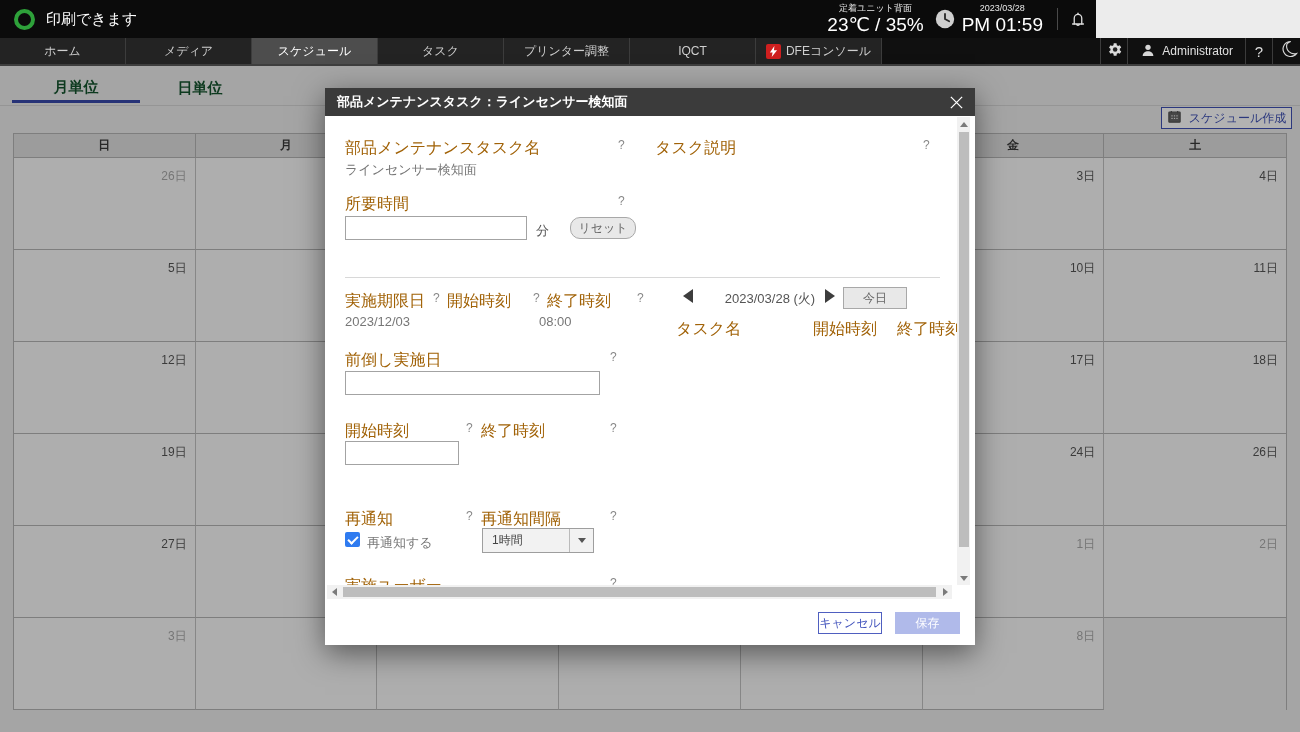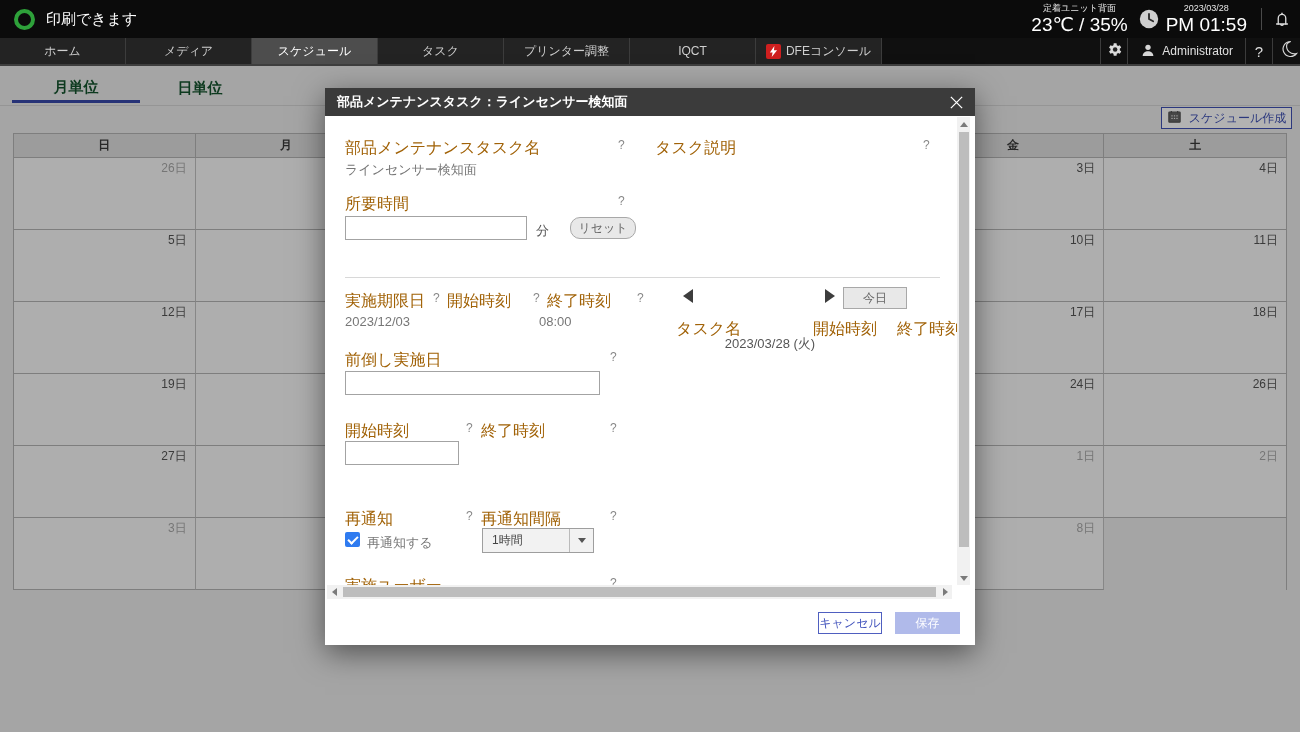--- a/index.html
+++ b/index.html
@@ -1,20 +1,20 @@
 <!DOCTYPE html>
 <html><head>
 <meta charset="utf-8">
 <style>
   * { box-sizing: border-box; margin: 0; padding: 0; }
   html,body { width:1300px; height:732px; overflow:hidden; }
   body { font-family:"Liberation Sans","DejaVu Sans",sans-serif; background:#ececec; position:relative; }
 
   
-  .status-bar { position:absolute; top:0; left:0; width:1300px; height:38px; background:#0b0b0b; display:flex; align-items:center; z-index:3; }
+  .status-bar { position:absolute; top:0; left:0; width:1096px; height:38px; background:#0b0b0b; display:flex; align-items:center; z-index:3; }
   .logo-ring { width:21px; height:21px; border:4px solid #2ea13a; border-radius:50%; margin-left:14px; }
   .status-text { color:#fff; font-size:15px; margin-left:11px; }
   .sb-right { margin-left:auto; display:flex; align-items:center; height:100%; }
   .sb-block { text-align:center; color:#fff; margin-right:10px; }
   .sb-small { font-size:9px; color:#e8e8e8; line-height:11px; }
   .sb-big { font-size:19px; line-height:21px; }
   .sb-icon { margin-right:6px; display:flex; align-items:center; }
   .sb-divider { width:1px; height:22px; background:#4a4a4a; margin:0 10px 0 4px; }
   .bell-wrap { margin-right:8px; display:flex; align-items:center; }
 
@@ -35,21 +35,21 @@
   .view-tab { position:absolute; top:8px; height:29px; display:flex; align-items:center; justify-content:center; font-size:15px; font-weight:bold; color:#14532d; cursor:pointer; }
   .tab-month { left:12px; width:128px; border-bottom:3px solid #3949ab; }
   .tab-day { left:140px; width:120px; }
   .toolbar-row { position:absolute; top:41px; left:0; right:0; height:22px; }
   .create-btn { position:absolute; right:8px; top:0; width:131px; height:22px; background:#fff; border:1px solid #3f51b5; color:#3f51b5; font-size:12px; display:flex; align-items:center; justify-content:center; gap:7px; cursor:pointer; }
   .cal-grid { position:absolute; top:67px; left:13px; width:1274px; border:1px solid #b5b5b5; border-bottom:none; }
   .cal-head-row { display:grid; grid-template-columns:repeat(7,1fr); }
   .cal-head-cell { height:24px; background:#e0e0e0; border-right:1px solid #b5b5b5; border-bottom:1px solid #b5b5b5; display:flex; align-items:center; justify-content:center; font-size:12px; font-weight:bold; color:#3a3a3a; }
   .cal-head-cell:last-child, .cal-cell:nth-child(7n) { border-right:none; }
   .cal-body { display:grid; grid-template-columns:repeat(7,1fr); }
-  .cal-cell { height:72px; background:#fafafa; border-right:1px solid #c2c2c2; border-bottom:1px solid #b5b5b5; text-align:right; padding:0 8px; cursor:pointer; }
+  .cal-cell { height:92px; background:#fafafa; border-right:1px solid #c2c2c2; border-bottom:1px solid #b5b5b5; text-align:right; padding:8px 8px; cursor:pointer; }
   .day-num { font-size:12px; color:#555; }
   .day-num.muted { color:#a9a9a9; }
 
   
   .dim-overlay { position:absolute; top:66px; left:0; width:1300px; height:666px; background:rgba(0,0,0,0.30); z-index:5; }
 
   
   .modal { position:absolute; left:325px; top:88px; width:650px; height:557px; background:#fff; z-index:10; box-shadow:0 8px 28px rgba(0,0,0,0.5); }
   .modal-title-bar { position:absolute; top:0; left:0; right:0; height:28px; background:#3b3b3b; display:flex; align-items:center; }
   .modal-title { color:#fff; font-size:13px; font-weight:bold; margin-left:12px; }
@@ -282,21 +282,21 @@
   <span class="m-label" style="left:20px; top:203px;">実施期限日</span>
   <span class="m-help" style="left:108px; top:203px;">?</span>
   <span class="m-label" style="left:122px; top:203px;">開始時刻</span>
   <span class="m-help" style="left:208px; top:203px;">?</span>
   <span class="m-label" style="left:222px; top:203px;">終了時刻</span>
   <span class="m-help" style="left:312px; top:203px;">?</span>
   <span class="m-value" style="left:20px; top:226px;">2023/12/03</span>
   <span class="m-value" style="left:214px; top:226px;">08:00</span>
 
   <span class="tri tri-left" style="left:358px; top:201px;"></span>
-  <span class="m-value" style="left:390px; top:202px; width:110px; text-align:center; color:#555; font-size:13px;margin-top:45px;">2023/03/28 (火)</span>
+  <span class="m-value" style="left:390px; top:202px; width:110px; text-align:center; color:#555; font-size:13px;">2023/03/28 (火)</span>
   <span class="tri tri-right" style="left:500px; top:201px;"></span>
   <button class="gray-btn" style="left:518px; top:199px; width:64px;">今日</button>
   <span class="m-label" style="left:351px; top:231px;">タスク名</span>
   <span class="m-label" style="left:488px; top:231px;">開始時刻</span>
   <span class="m-label" style="left:572px; top:231px;">終了時刻</span>
 
   <span class="m-label" style="left:20px; top:262px;">前倒し実施日</span>
   <span class="m-help" style="left:285px; top:262px;">?</span>
   <input class="m-input" style="left: 20px; top: 283px; width: 255px;">
 

